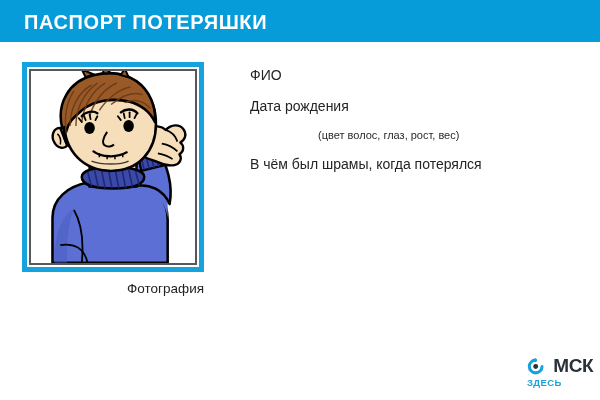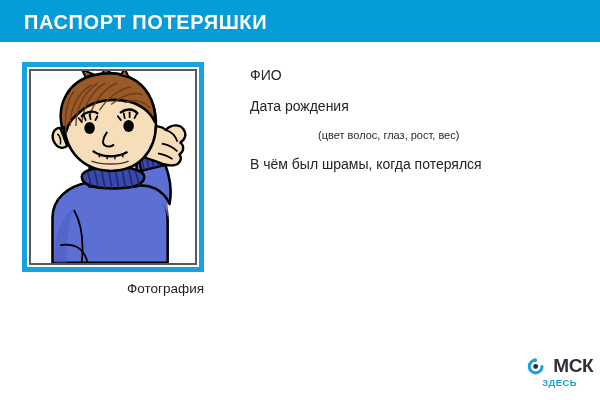--- a/index.html
+++ b/index.html
@@ -128,21 +128,21 @@
   #logo-msk {
     font-size: 19px;
     font-weight: bold;
     color: #2b3138;
     letter-spacing: -0.5px;
     margin-left: 1px;
     line-height: 19px;
     font-family: "Liberation Sans", sans-serif;
   }
   #logo-zdes {
-    text-align: center;
+    text-align: left;
     font-size: 9.5px;
     font-weight: bold;
     color: #16a3dd;
     letter-spacing: 0.4px;
     margin-top: -1px;
     padding-right: 1px;
     font-family: "Liberation Sans", sans-serif;
   }
 </style>
 </head>

